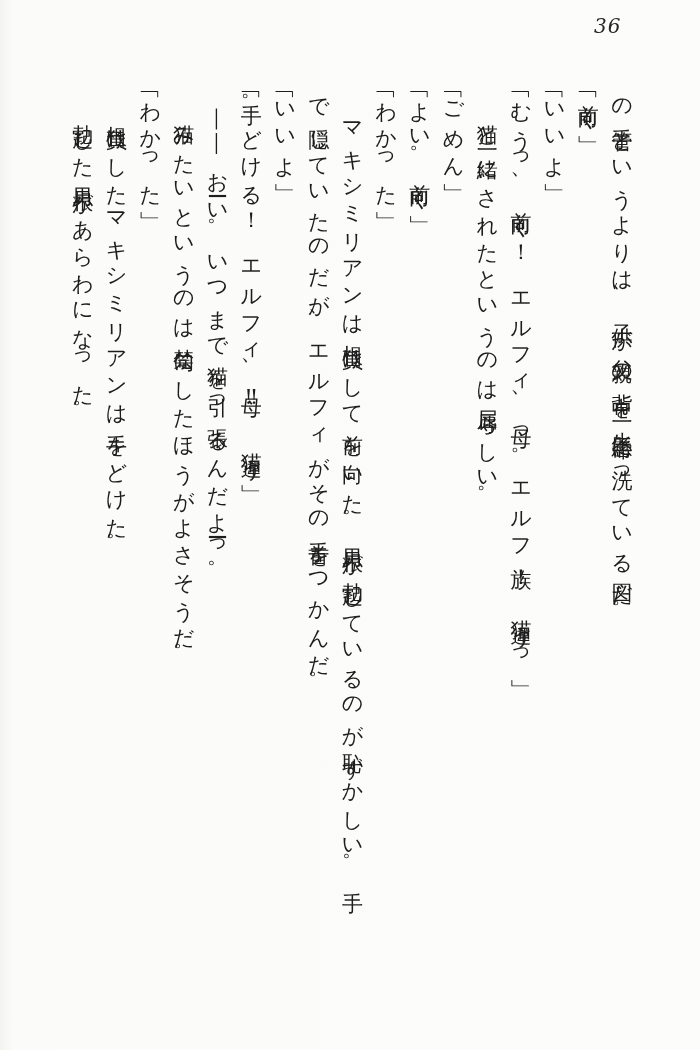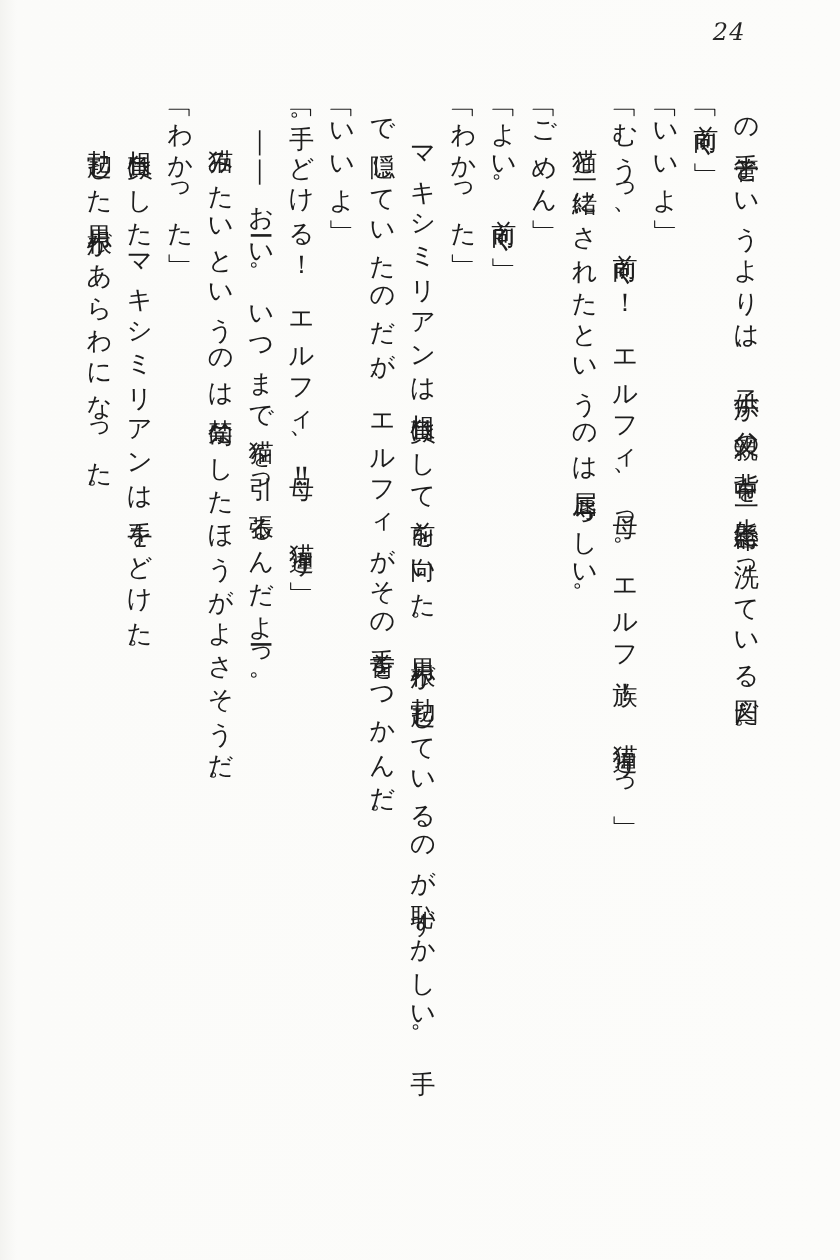--- a/index.html
+++ b/index.html
@@ -43,21 +43,21 @@
   .text-block p {
     margin: 0;
     padding: 0;
     white-space: nowrap;
   }
 </style>
 </head>
 <body>
 
 <div class="scan-page">
-  <div class="page-number">24</div>
+  <div class="page-number">36</div>
 
   <div class="text-block">
     <p>の手管というよりは、子供が父親の背中を一生懸命に洗っている図だ。</p>
     <p>「前向く」</p>
     <p>「いいよ」</p>
     <p>「むうっ、前向く！　エルフィ、母っ。エルフ族！　猫違うっ」</p>
     <p>　猫と一緒にされたというのは屈辱らしい。</p>
     <p>「ごめん」</p>
     <p>「よい。前向く」</p>
     <p>「わかった」</p>

